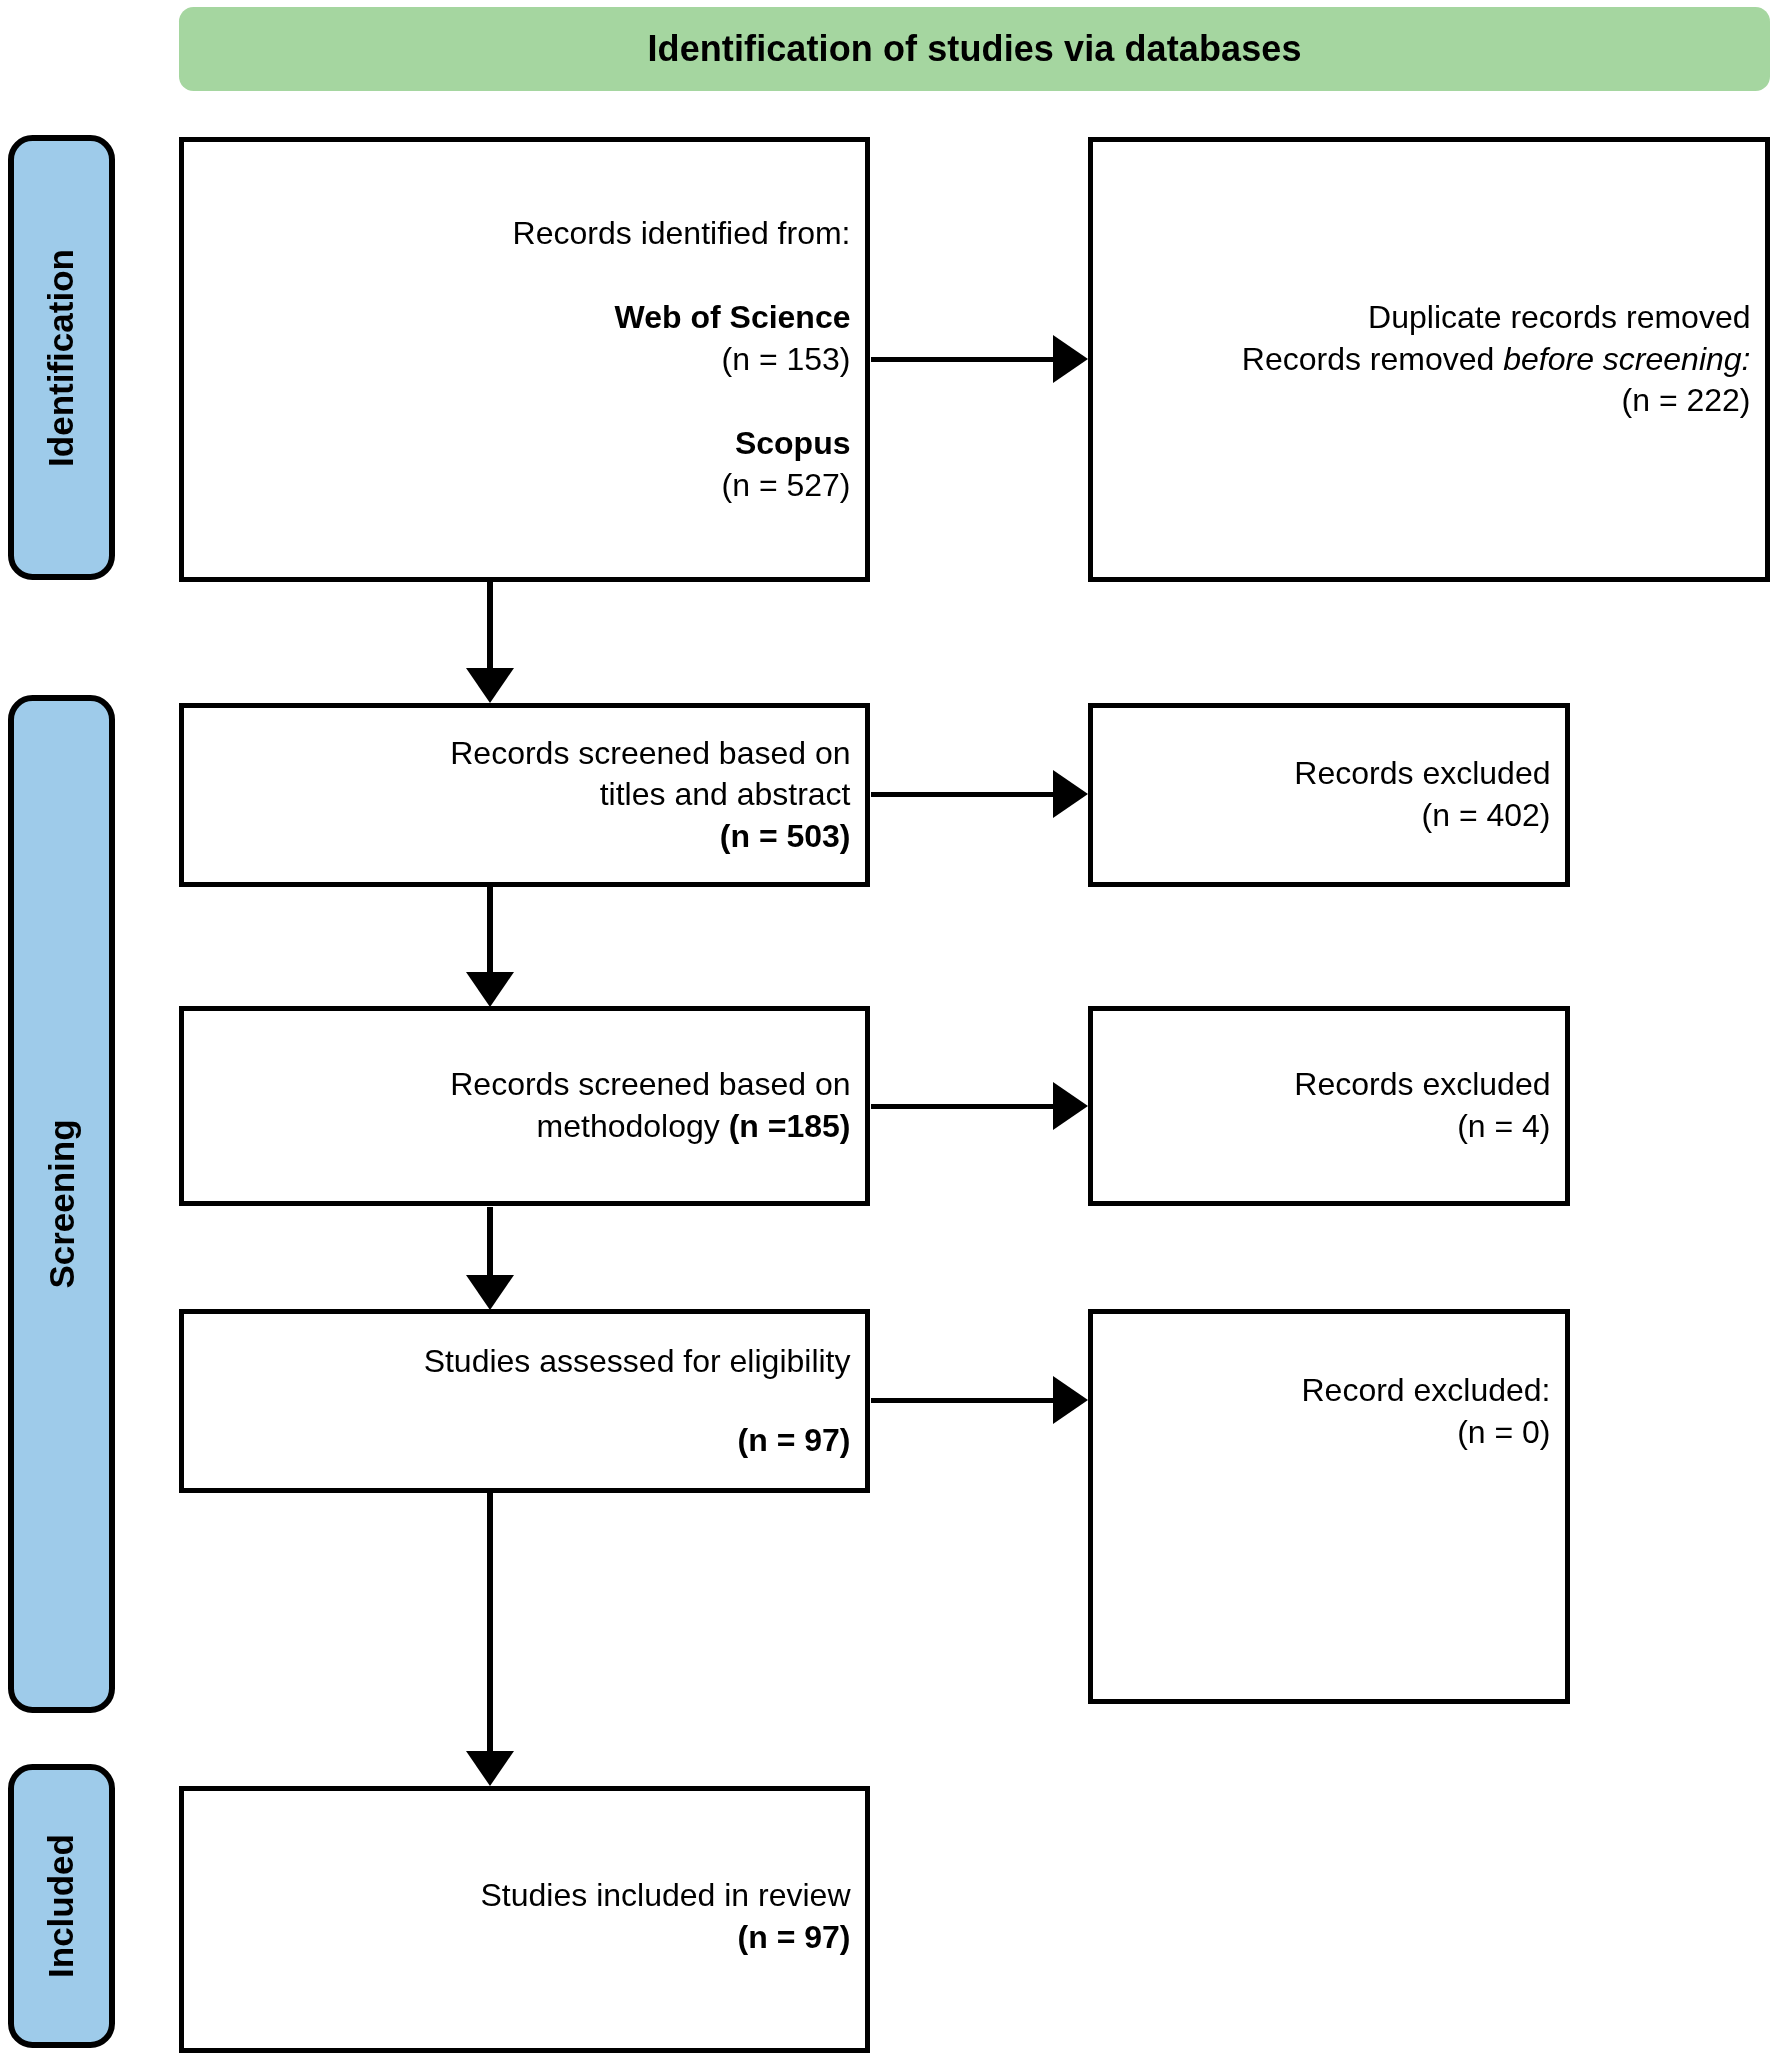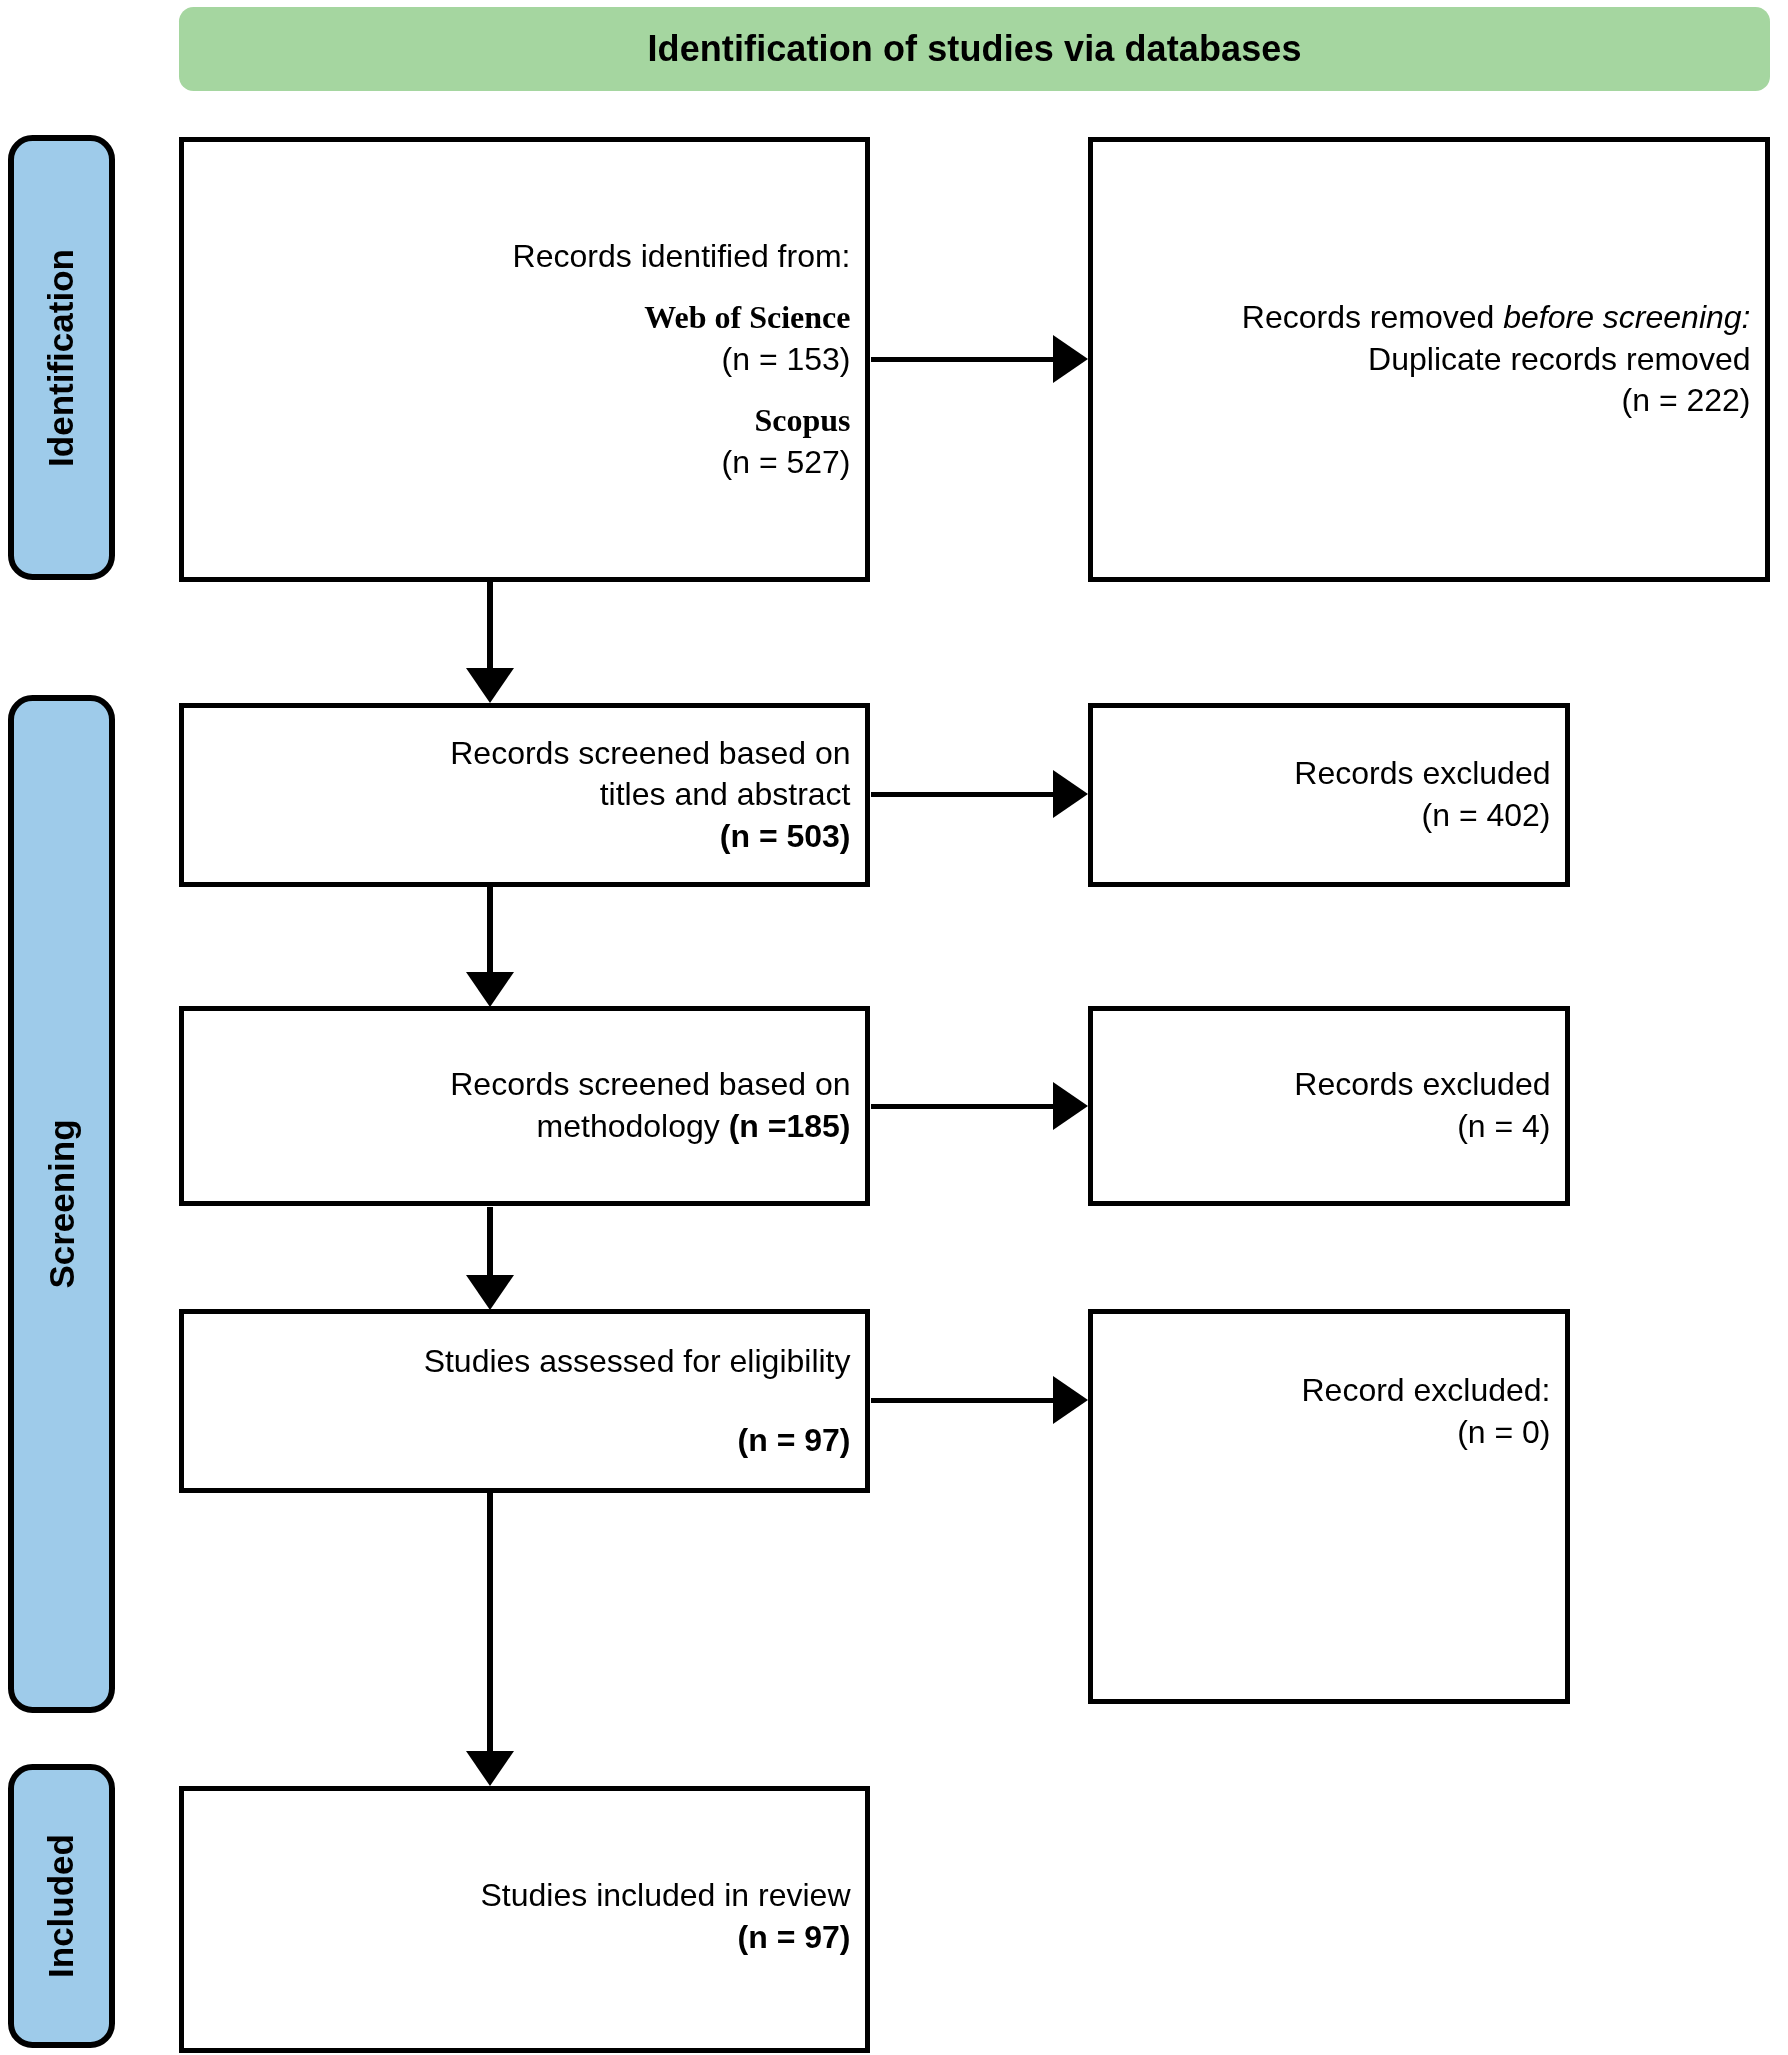--- a/index.html
+++ b/index.html
@@ -74,21 +74,21 @@
     justify-content: center;
     text-align: center;
     padding: 6.7px 14.5px;
   }
   .fbox p {
     margin: 0;
     font-size: 32px;
     line-height: 1.30;
     color: #000000;
   }
-  .fbox p.gap-above { margin-top: 20px; font-family: Liberation Serif, serif; }
+  .fbox p.gap-above { margin-top: 43px; }
   .b  { font-weight: bold; }
   .i  { font-style: italic; }
 
   
   #box-identified  { left: 179px;  top: 137px;  width: 691px; height: 445px; }
   #box-removed     { left: 1088px; top: 137px;  width: 682px; height: 445px; }
 
   #box-screen1     { left: 179px;  top: 703px; width: 691px; height: 184px; }
   #box-excluded1   { left: 1088px; top: 703px; width: 482px;  height: 184px; }
 
@@ -169,22 +169,22 @@
 
   <div class="fbox" id="box-identified">
     <p>Records identified from:</p>
     <p class="b gap-above">Web of Science</p>
     <p>(n = 153)</p>
     <p class="b gap-above">Scopus</p>
     <p>(n = 527)</p>
   </div>
 
   <div class="fbox" id="box-removed">
+    <p>Duplicate records removed</p>
     <p><span>Records removed </span><span class="i">before screening</span><span class="i">:</span></p>
-    <p>Duplicate records removed</p>
     <p>(n = 222)</p>
   </div>
 
   <div class="fbox" id="box-screen1">
     <p>Records screened based on</p>
     <p>titles and abstract</p>
     <p class="b">(n = 503)</p>
   </div>
 
   <div class="fbox" id="box-excluded1">

